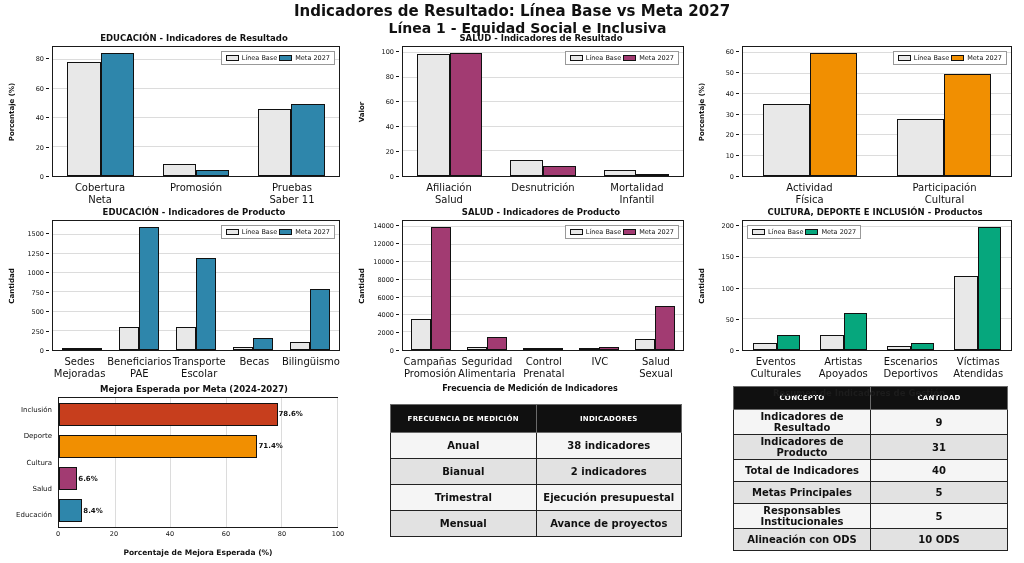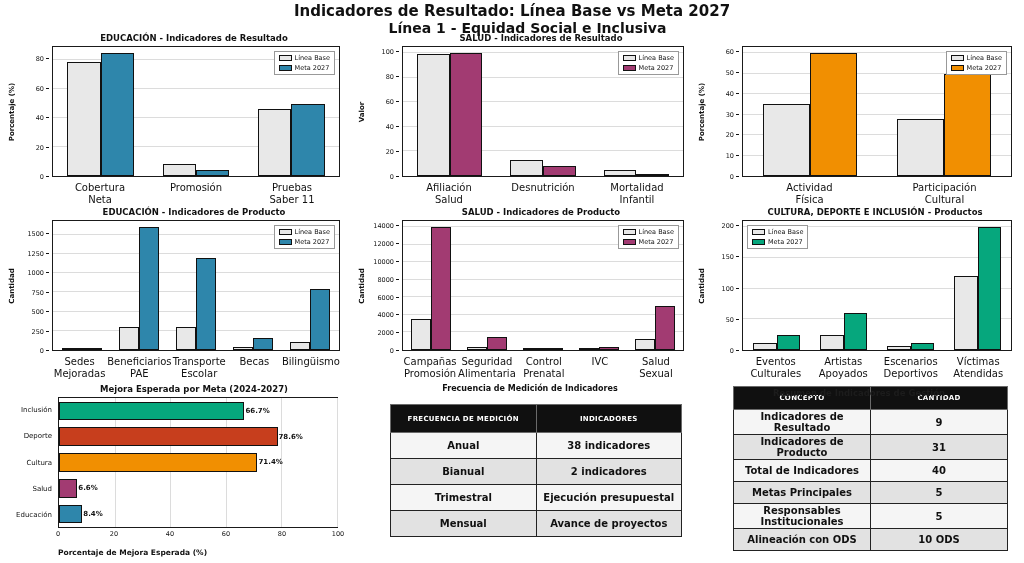--- a/index.html
+++ b/index.html
@@ -31,41 +31,41 @@
   .yticks{position:absolute;left:0;width:43px;top:13px;bottom:28px;}
   .ytick{position:absolute;right:5px;font-size:6.5px;white-space:nowrap;}
   .ytickmark{position:absolute;right:0;width:3px;height:0;border-top:1px solid #111;}
   .bargroup{flex:1;height:100%;display:flex;align-items:flex-end;justify-content:center;
             position:relative;z-index:2;}
   .bar{width:35%;border:1.2px solid #111;box-sizing:border-box;}
   .xlabels{position:absolute;left:46px;right:8px;bottom:0;height:26px;display:flex;}
   .xlabel{flex:1;text-align:center;font-size:10px;line-height:1.18;
           white-space:pre-line;padding-top:3px;}
   .legend{position:absolute;border:1px solid #999;background:#fff;padding:2px 4px;
-          z-index:4;display:flex;flex-direction:column;gap:2px;}
+          z-index:4;display:flex;gap:2px;}
   .legend.right{top:4px;right:4px;} .legend.left{top:4px;left:4px;}
   .legend-item{display:flex;align-items:center;gap:3px;}
   .legend-swatch{width:13px;height:6px;border:1px solid #111;box-sizing:border-box;}
   .legend-label{font-size:6.5px;white-space:nowrap;}
 
   
   .hplot{position:absolute;left:52px;top:13px;right:10px;bottom:30px;
          border:1px solid #1a1a1a;background:#fff;}
   .hrows{position:absolute;left:0;top:0;right:0;bottom:0;display:flex;flex-direction:column;}
   .hrow{flex:1;position:relative;z-index:2;}
   .hbar{position:absolute;left:0;top:14%;height:72%;border:1.2px solid #111;box-sizing:border-box;}
   .hval{position:absolute;top:50%;transform:translateY(-50%);font-size:7px;
         font-weight:bold;white-space:nowrap;z-index:3;}
   .hcats{position:absolute;left:0;width:50px;top:13px;bottom:30px;
          display:flex;flex-direction:column;}
   .hcat{flex:1;display:flex;align-items:center;justify-content:flex-end;
         padding-right:4px;font-size:7px;}
   .hxticks{position:absolute;left:52px;right:10px;bottom:19px;height:9px;}
   .hxtick{position:absolute;transform:translateX(-50%);font-size:6.5px;}
-  .hxlabel{position:absolute;left:52px;right:10px;bottom:1px;text-align:left;
+  .hxlabel{position:absolute;left:52px;right:10px;bottom:1px;text-align:center;
            font-size:7.5px;font-weight:bold;}
 
   
   .tbl-title{position:absolute;left:0;right:0;text-align:center;font-size:8px;font-weight:bold;}
   #p7 .tbl-title{top:4px;}
   #p8 .tbl-title{top:14px;z-index:3;color:#1c1c1c;font-size:8.5px;}
   table.mtable{position:absolute;border-collapse:collapse;table-layout:fixed;z-index:1;}
   #p7 table.mtable{left:22px;top:24px;width:292px;}
   #p8 table.mtable{left:33px;top:12px;width:275px;}
   .mtable th{background:#101010;color:#fff;font-size:7px;font-weight:bold;
@@ -459,24 +459,20 @@
       <div class="hcat">Educación</div>
     </div>
     <div class="hplot">
       <div class="vgridline" style="left: 20%;"></div>
       <div class="vgridline" style="left: 40%;"></div>
       <div class="vgridline" style="left: 60%;"></div>
       <div class="vgridline" style="left: 80%;"></div>
       <div class="vgridline" style="left: 100%;"></div>
       <div class="hrows">
         <div class="hrow">
-          <div class="hbar" style="width: 66.7%; background: rgb(6, 167, 125);"></div>
-          <div class="hval" style="left: calc(66.7% + 1px);">66.7%</div>
-        </div>
-        <div class="hrow">
           <div class="hbar" style="width: 78.6%; background: rgb(199, 62, 29);"></div>
           <div class="hval" style="left: calc(78.6% + 1px);">78.6%</div>
         </div>
         <div class="hrow">
           <div class="hbar" style="width: 71.4%; background: rgb(241, 143, 1);"></div>
           <div class="hval" style="left: calc(71.4% + 1px);">71.4%</div>
         </div>
         <div class="hrow">
           <div class="hbar" style="width: 6.6%; background: rgb(162, 59, 114);"></div>
           <div class="hval" style="left: calc(6.6% + 1px);">6.6%</div>

